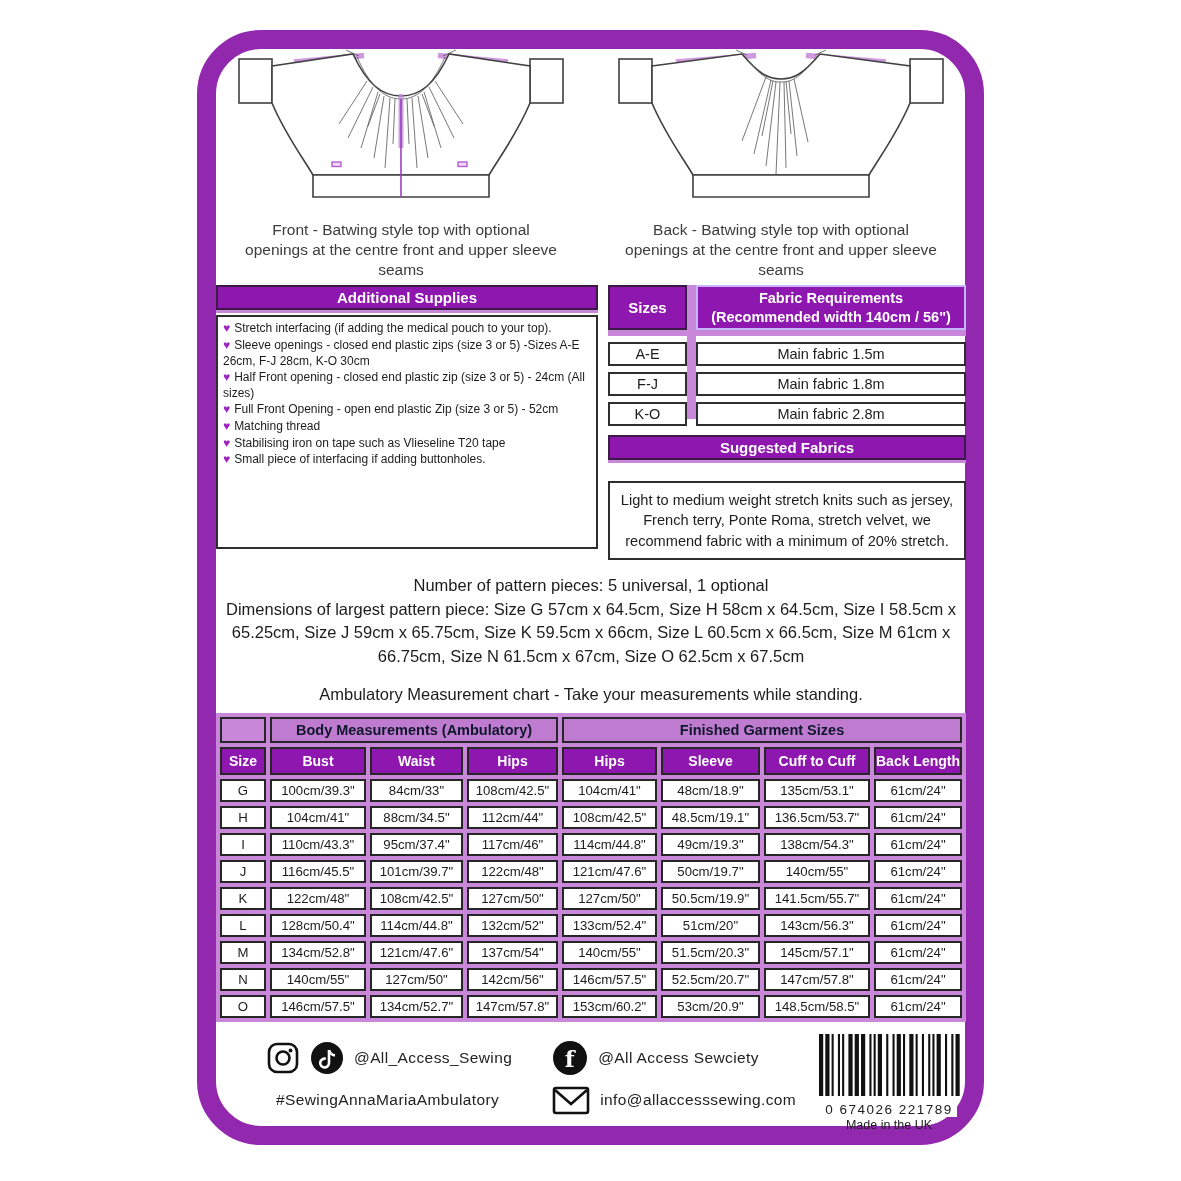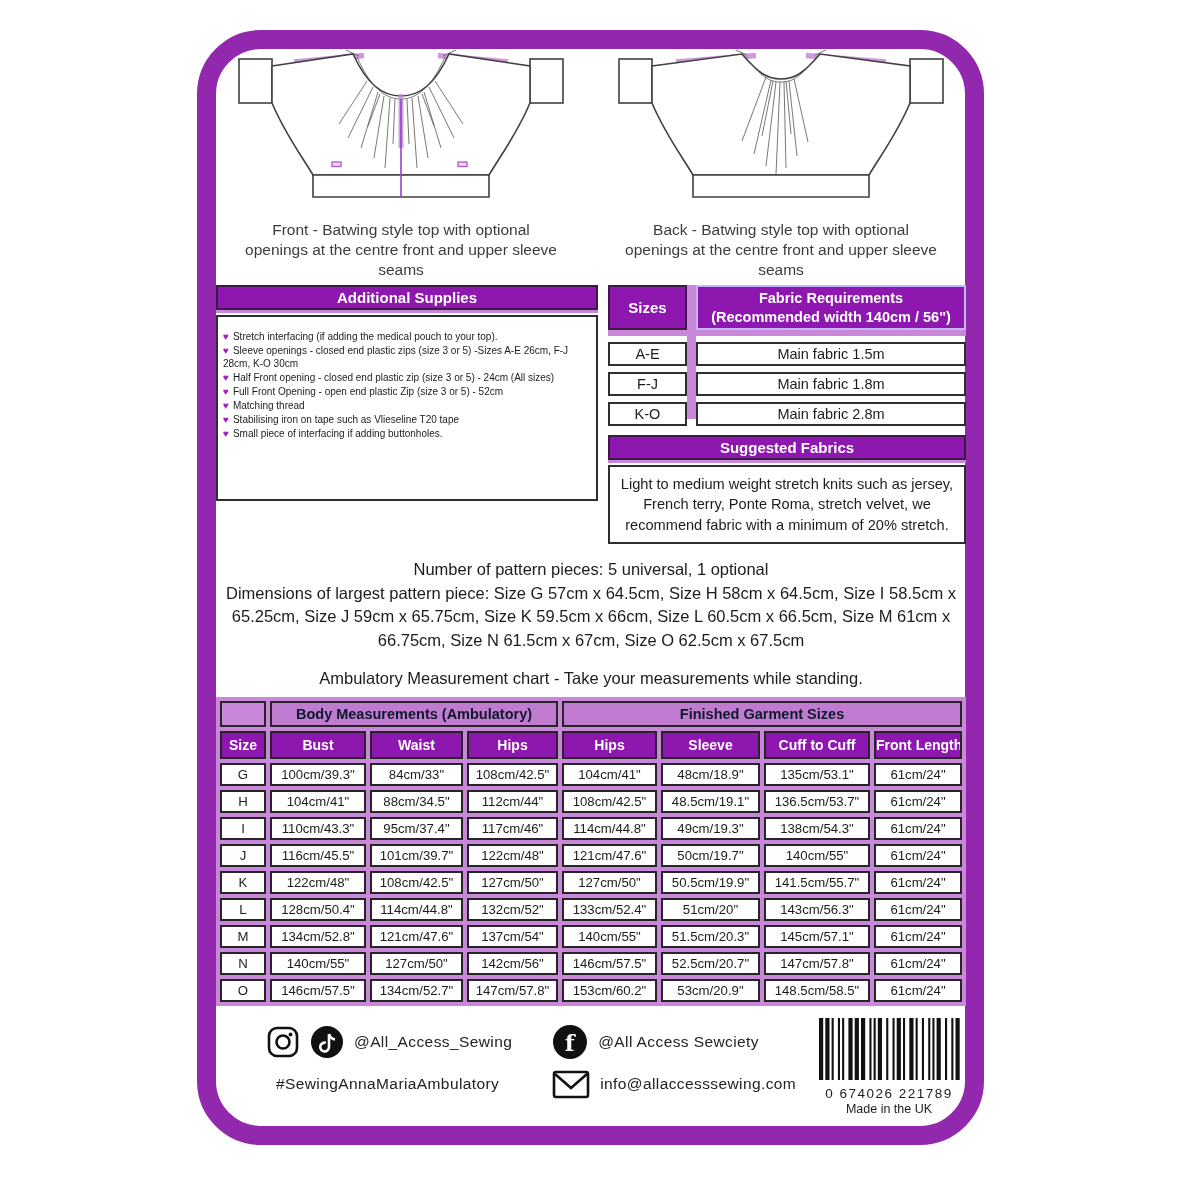--- a/index.html
+++ b/index.html
@@ -17,40 +17,40 @@
   figure{margin:0}
   .illus{width:370px;text-align:center}
   .illus svg{display:block;margin:0 auto}
   figcaption{font-size:15.5px;color:#3c3c3c;line-height:1.3;margin-top:2px;padding:0 26px}
 
   .two-col{display:flex;gap:10px;margin-top:5px;align-items:flex-start}
   .left-col{width:382px}
   .right-col{flex:1;display:flex;flex-direction:column}
   .bar{background:var(--header-bar);border:2px solid #3C1A46;color:#fff;font-weight:bold;
        text-align:center;font-size:15px;padding:2px 0;box-shadow:0 3px 0 var(--light-purple)}
-  .supplies-box{border:2px solid var(--box-border);margin-top:5px;padding:12px 5px;
-       font-size:10px;line-height:1.3;height:186px}
+  .supplies-box{border:2px solid var(--box-border);margin-top:5px;padding:3px 5px;
+       font-size:12px;line-height:1.3;height:234px}
   .supply-item{margin:1px 0}
   .heart{color:var(--heart);margin-right:4px}
 
   .fabric-table{position:relative}
   .col-stripe{position:absolute;left:79px;top:0;width:9px;height:134px;background:var(--light-purple)}
   .fa-head-row{display:flex;gap:9px;position:relative}
   .fa-size-h{width:79px;background:var(--header-bar);border:2px solid #3C1A46;color:#fff;
        font-weight:bold;display:flex;align-items:center;justify-content:center;font-size:15px}
   .fa-req-h{flex:1;background:var(--header-bar);border:2px solid #c4b5fd;color:#fff;
        font-weight:bold;text-align:center;font-size:14.5px;line-height:1.25;padding:2px 0}
   .hgap{height:6px;background:var(--light-purple);position:relative}
   .fa-row{display:flex;gap:9px;margin-top:6px;position:relative}
   .fa-size,.fa-fabric{background:#fff;border:2px solid var(--box-border);
        text-align:center;font-size:14.5px;padding:2px 0}
   .fa-size{width:79px}
   .fa-fabric{flex:1}
   .sf-bar{margin-top:9px}
-  .sf-box{border:2px solid var(--box-border);margin-top:5px;padding:7px 10px;
+  .sf-box{border:2px solid var(--box-border);margin-top:21px;padding:7px 10px;
        font-size:14.6px;line-height:1.4;text-align:center}
 
   .center-text{margin:0;text-align:center}
   .pieces{margin-top:16px;font-size:16.5px}
   .dims{margin-top:3px;font-size:16.5px;line-height:1.42}
   .chart-title{margin-top:17px;font-size:16.5px}
 
   .mchart{margin-top:9px;border-collapse:separate;border-spacing:4px;
        background:var(--light-purple);width:750px;table-layout:fixed}
   .mchart td,.mchart th{border:2px solid #262626;background:#fff;text-align:center;
@@ -206,21 +206,21 @@
             <th class="g-head" colspan="4">Finished Garment Sizes</th>
           </tr>
           <tr>
             <th class="c-head">Size</th>
             <th class="c-head">Bust</th>
             <th class="c-head">Waist</th>
             <th class="c-head">Hips</th>
             <th class="c-head">Hips</th>
             <th class="c-head">Sleeve</th>
             <th class="c-head">Cuff to Cuff</th>
-            <th class="c-head">Front Length</th>
+            <th class="c-head">Back Length</th>
           </tr>
         </thead>
       <tbody>
           <tr>
             <td>G</td>
             <td>100cm/39.3"</td>
             <td>84cm/33"</td>
             <td>108cm/42.5"</td>
             <td>104cm/41"</td>
             <td>48cm/18.9"</td>

